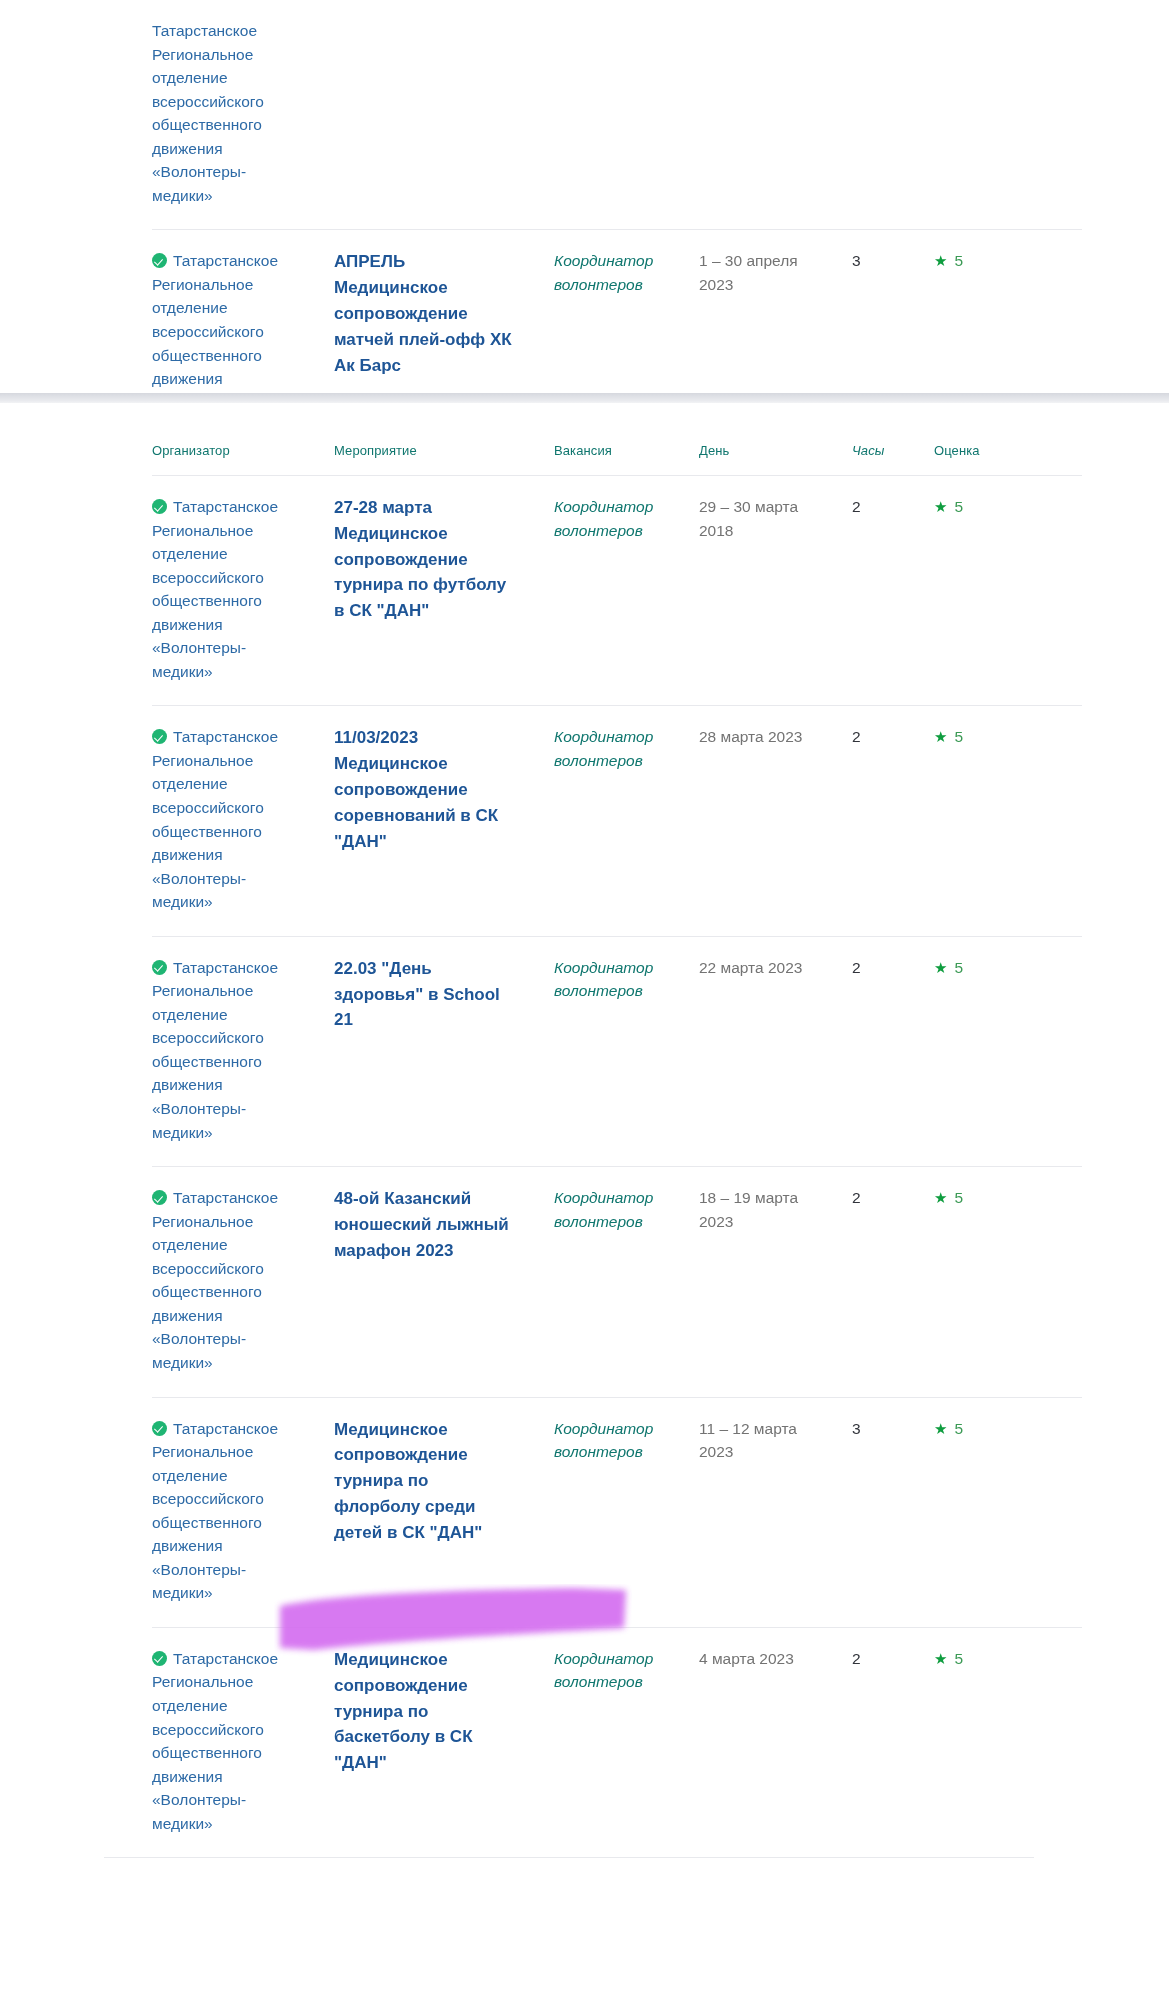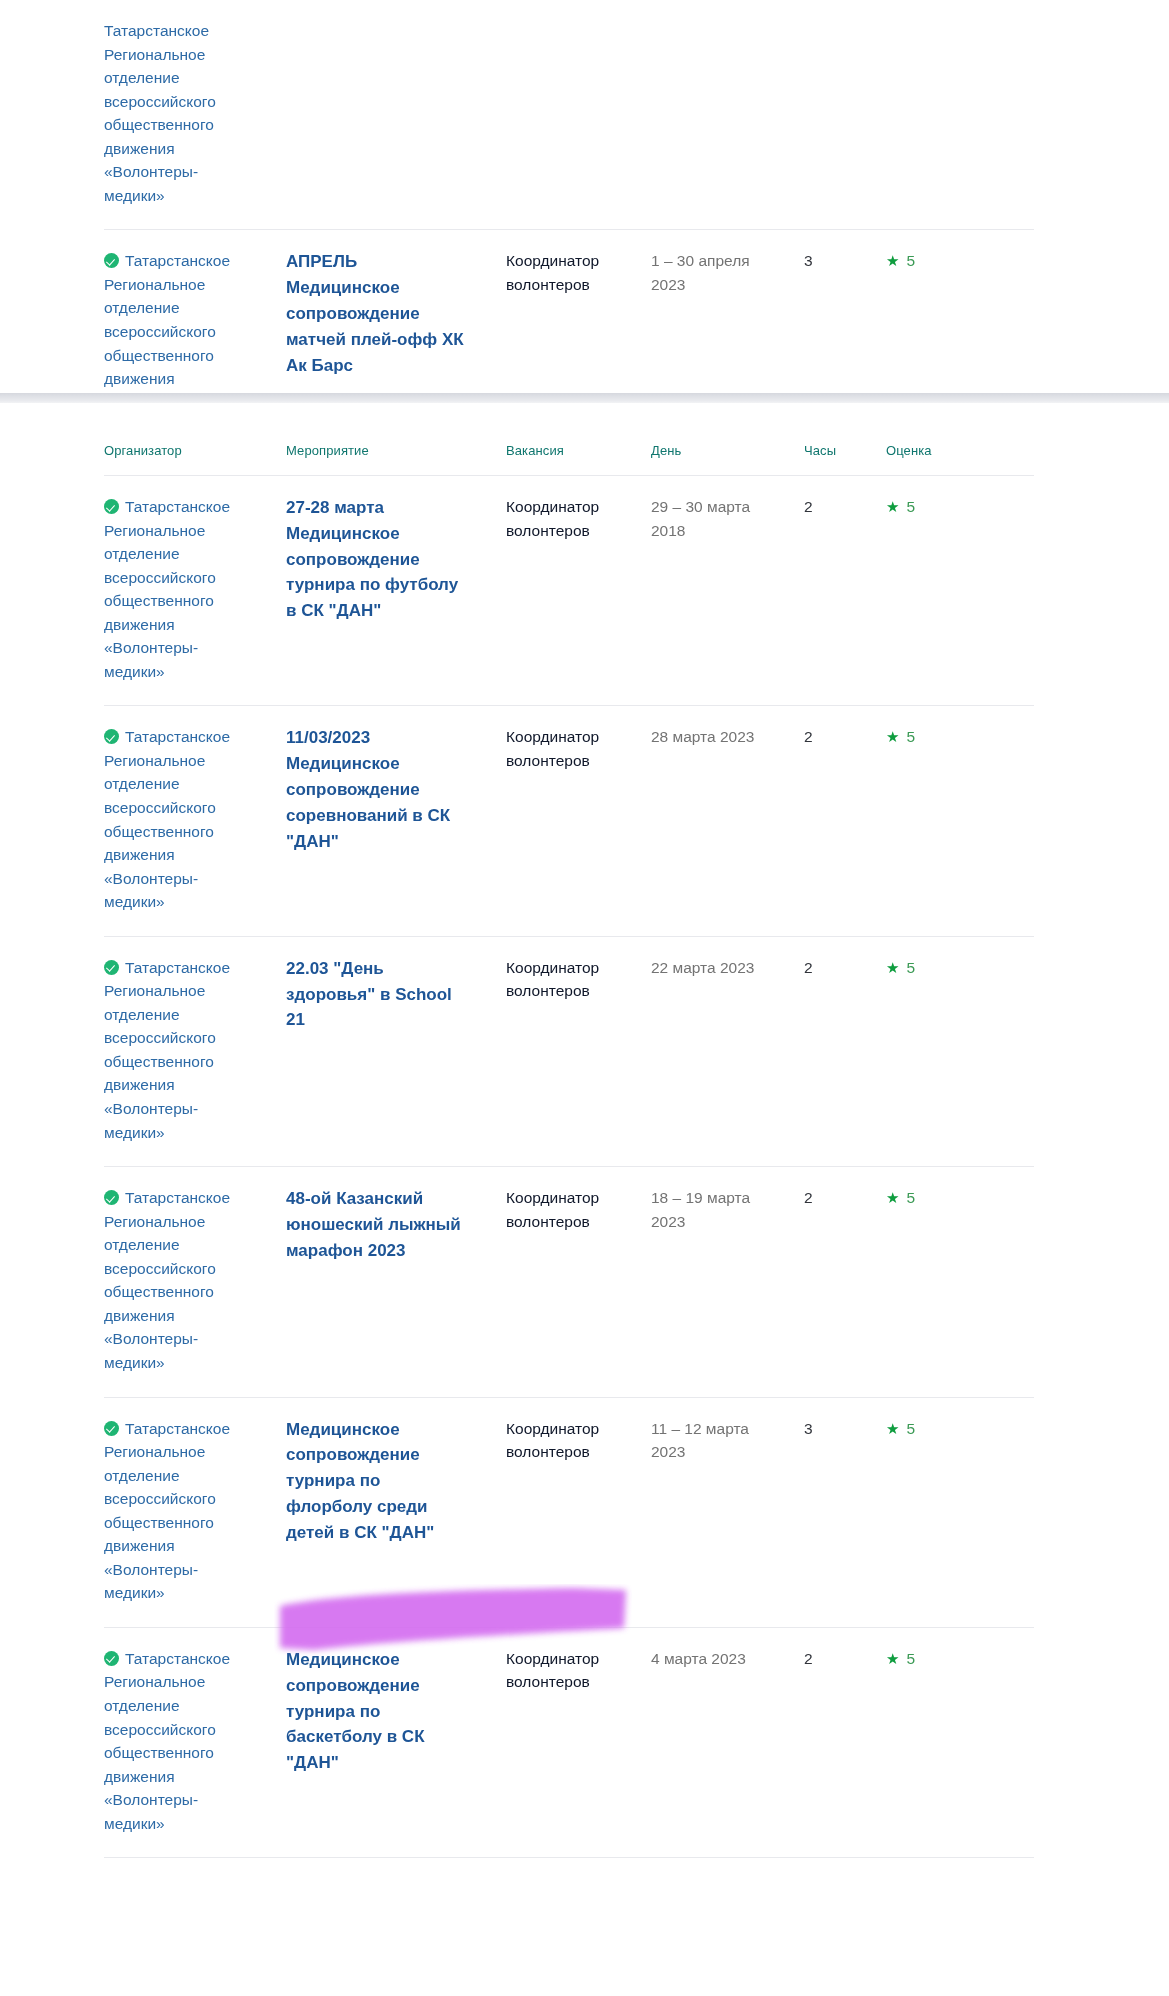--- a/index.html
+++ b/index.html
@@ -44,20 +44,21 @@
     position: absolute;
     left: 104px;
     width: 930px;
     background: #ffffff;
   }
 
   .vol-table {
     width: 930px;
     border-collapse: collapse;
     table-layout: fixed;
+    margin-left: 48px;
   }
 
   .vol-table col.c-org   { width: 160px; }
   .vol-table col.c-event { width: 222px; }
   .vol-table col.c-vac   { width: 143px; }
   .vol-table col.c-date  { width: 167px; }
   .vol-table col.c-hours { width: 70px;  }
   .vol-table col.c-rate  { width: 168px; }
 
   .vol-table thead th {
@@ -66,21 +67,21 @@
     font-size: 13px;
     color: #0f766e;
     padding: 0 0 17px 0;
     vertical-align: bottom;
     letter-spacing: .1px;
   }
   .vol-table thead th.h-org   { padding-left: 0; }
   .vol-table thead th.h-event { padding-left: 22px; }
   .vol-table thead th.h-vac   { padding-left: 20px; }
   .vol-table thead th.h-date  { padding-left: 22px; }
-  .vol-table thead th.h-hours { padding-left: 8px; }
+  .vol-table thead th.h-hours { padding-left: 8px; font-style: italic; }
   .vol-table thead th.h-rate  { padding-left: 20px; }
 
   .vol-table tbody tr { border-top: 1px solid #e8e9ed; }
   .vol-table tbody tr:first-child { border-top: 1px solid #e8e9ed; }
 
   .vol-table tbody td {
     vertical-align: top;
     padding-top: 19px;
     padding-bottom: 22px;
     font-size: 15.5px;
@@ -124,21 +125,22 @@
     font-weight: 700;
     text-decoration: none;
     font-size: 17px;
     line-height: 1.52;
   }
 
   
   td.vac {
     padding-left: 20px;
     padding-right: 14px;
-    color: #0f172a;
+    color: #0f766e;
+    font-style: italic;
   }
 
   
   td.date {
     padding-left: 22px;
     padding-right: 10px;
     color: #737373;
   }
 
   

